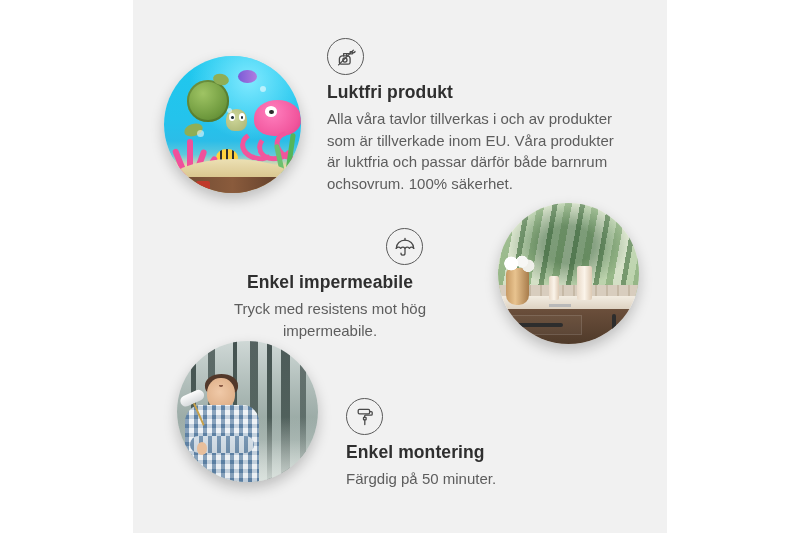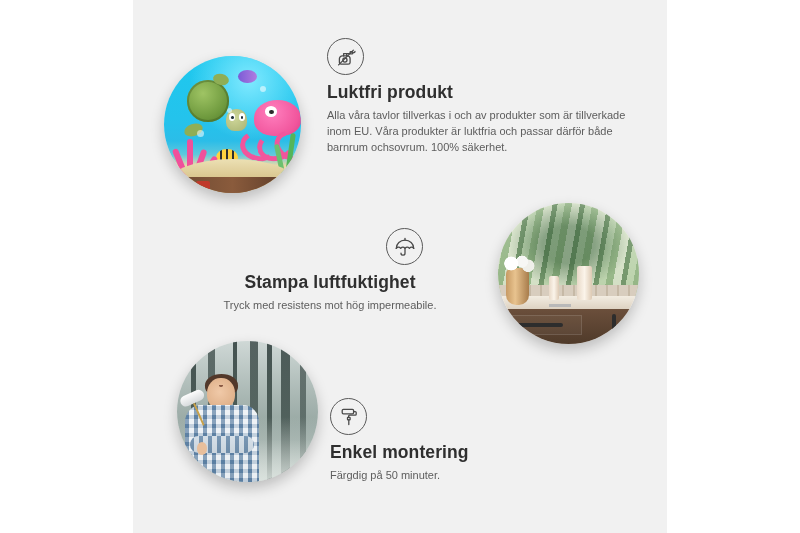--- a/index.html
+++ b/index.html
@@ -150,29 +150,29 @@
   .icon-circle{
     width:37px;height:37px;border-radius:50%;
     border:1.6px solid #5a5a5a;
     display:flex;align-items:center;justify-content:center;
     box-sizing:border-box;
   }
   .f-title{
     color:#2f2f2f;font-weight:bold;font-size:17.5px;line-height:1.25;
     margin:7px 0 4px 0;letter-spacing:.1px;
   }
-  .f-desc{color:#5d5d5d;font-size:11px;line-height:1.45;}
+  .f-desc{color:#5d5d5d;font-size:15px;line-height:1.45;}
 
   
   .f1{left:327px;top:38px;width:300px;text-align:left;}
   
   .f2{left:195px;top:228px;width:270px;text-align:center;}
   .f2 .icon-wrap{display:flex;justify-content:flex-end;padding-right:42px;}
   
-  .f3{left:330px;top:398px;width:280px;text-align:left;}
+  .f3{left:346px;top:398px;width:280px;text-align:left;}
 </style>
 </head>
 <body>
 
 <div class="stage">
 
   <div class="panel"></div>
 
   <div class="circle c1">
     <div class="sea">
@@ -250,21 +250,21 @@
     <div class="icon-wrap">
       <div class="icon-circle">
         <svg width="24" height="24" viewBox="0 0 24 24" fill="none" stroke="#4a4a4a" stroke-width="1.3" stroke-linecap="round" stroke-linejoin="round">
           <path d="M3.3 13.4c0-4.6 3.9-8.2 8.7-8.2s8.7 3.6 8.7 8.2"></path>
           <path d="M3.3 13.4c1.4-1.6 3-1.6 4.4 0 1.4-1.6 3-1.6 4.3 0 1.4-1.6 3-1.6 4.4 0 1.4-1.6 3-1.6 4.3 0"></path>
           <line x1="12" y1="5.2" x2="12" y2="3.4"></line>
           <path d="M12 13.4v4.8c0 1.1-.9 2-2 2s-2-.9-2-2"></path>
         </svg>
       </div>
     </div>
-    <div class="f-title">Stampa luftfuktighet</div>
+    <div class="f-title">Enkel impermeabile</div>
     <div class="f-desc">Tryck med resistens mot hög impermeabile.</div>
   </div>
 
   <div class="circle c3">
     <div class="forest">
       <div class="tree"></div>
         <div class="tree"></div>
         <div class="tree"></div>
       <div class="tree"></div>
         <div class="tree"></div>

